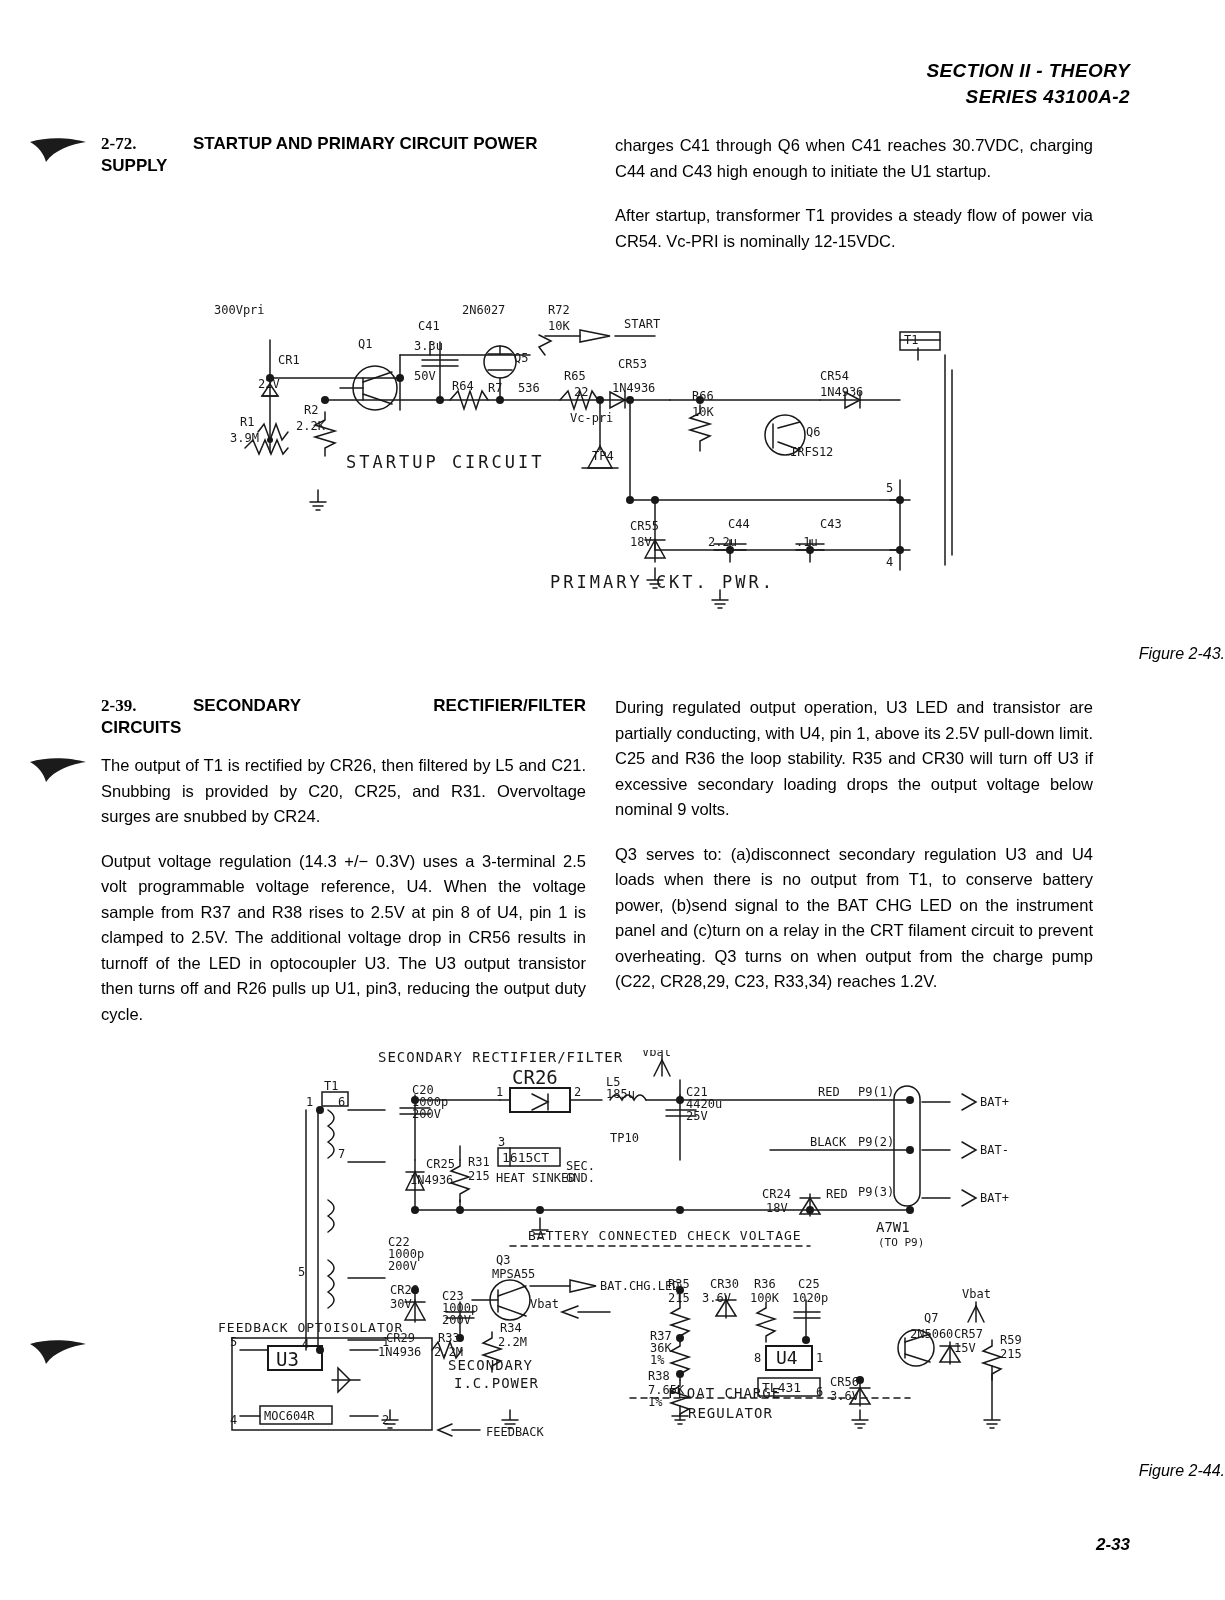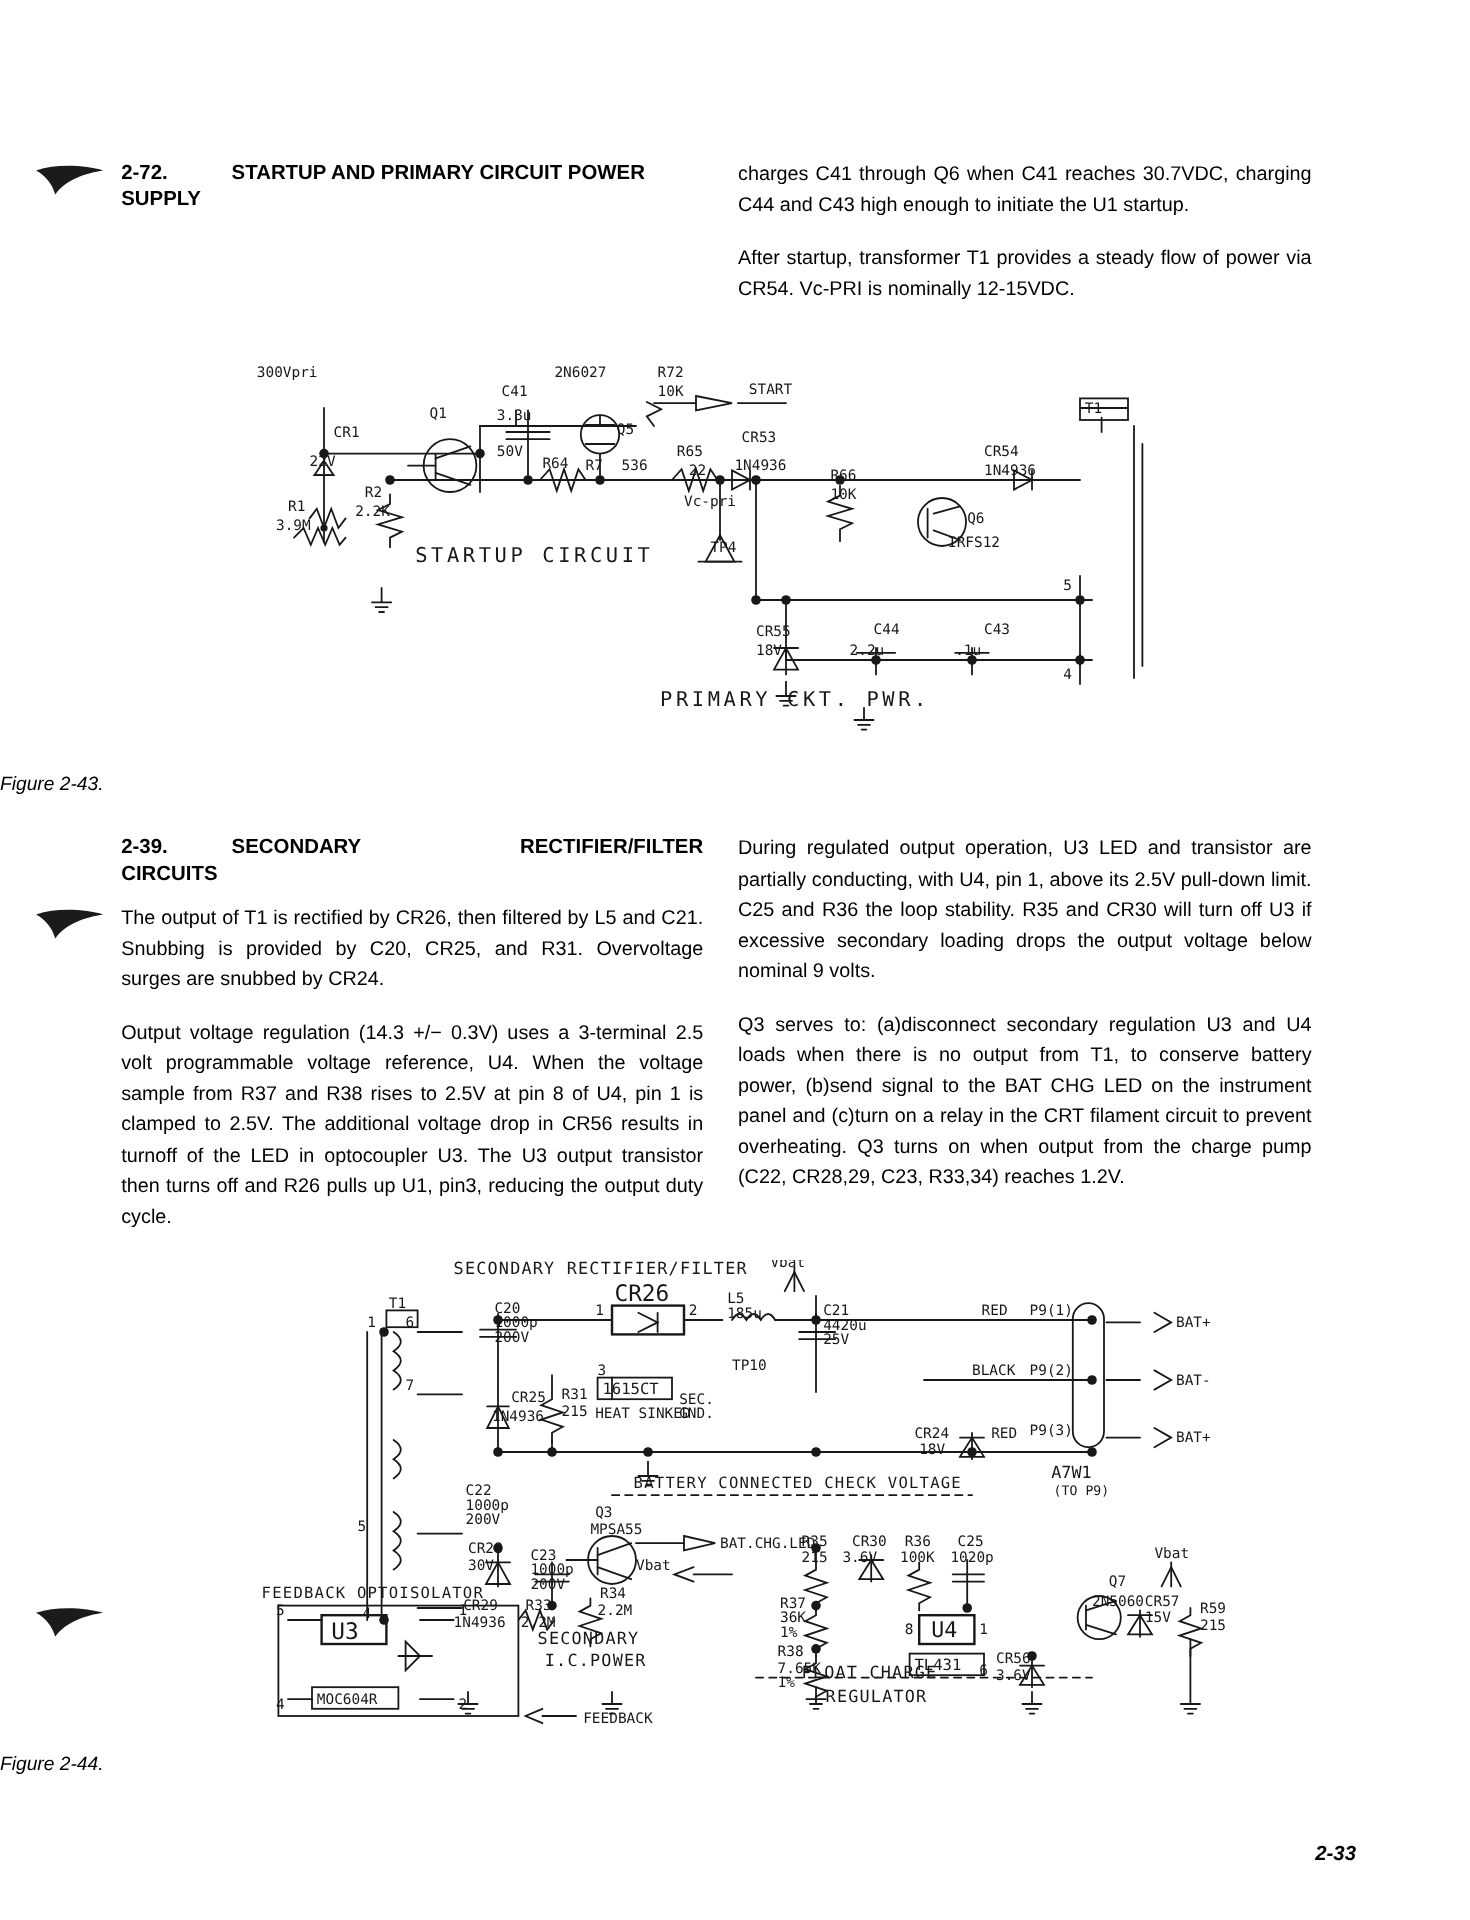--- a/index.html
+++ b/index.html
@@ -24,39 +24,39 @@
   }
 
   
   .col-left  { position:absolute; left:101px;  width:485px; }
   .col-right { position:absolute; left:615px;  width:478px; }
 
   .sec-head {
     font-size:17px; font-weight:bold; line-height:22px;
     margin:0 0 14px 0;
   }
-  .sec-head .num { display:inline-block; }
+  .sec-head .num { display:inline-block;font-family:Liberation Serif, serif; }
   .sec-head .title { }
   .sec-head.spread { display:flex; }
   .sec-head.spread .num { width:92px; }
   .sec-head.spread .title { flex:1; display:flex; justify-content:space-between; }
 
   p.body {
     font-size:16.5px;
     line-height:25.5px;
     margin:0 0 19px 0;
     text-align:justify;
   }
   p.body:last-child { margin-bottom:0; }
 
   
   .figcap {
     position:absolute;
     font-size:16px; font-style:italic;
-    text-align:left;
+    text-align:right;
     width:100%;
     left:0;
   }
   .schem {
     position:absolute;
     font-family:"DejaVu Sans Mono", monospace;
     color:#b91c1c;
   }
   .schem svg { display:block; }
 
@@ -67,20 +67,24 @@
   }
 
   
   .bindmark { position:absolute; width:60px; height:38px; }
 </style>
 </head>
 <body>
 
 <div class="page">
 
+  <div class="header">
+    <div>SECTION II - THEORY</div>
+    <div>SERIES 43100A-2</div>
+  </div>
 
   <div class="bindmark" style="left:28px; top:136px;">
     <svg width="60" height="38" viewBox="0 0 60 38">
       <path d="M2,6 C20,0 44,2 58,6 C44,8 26,14 18,26 C16,18 10,10 2,6 Z" fill="#1b1b1b"></path>
     </svg>
   </div>
   <div class="bindmark" style="left:28px; top:756px;">
     <svg width="60" height="38" viewBox="0 0 60 38">
       <path d="M2,6 C20,0 44,2 58,6 C44,8 26,14 18,26 C16,18 10,10 2,6 Z" fill="#1b1b1b"></path>
     </svg>

